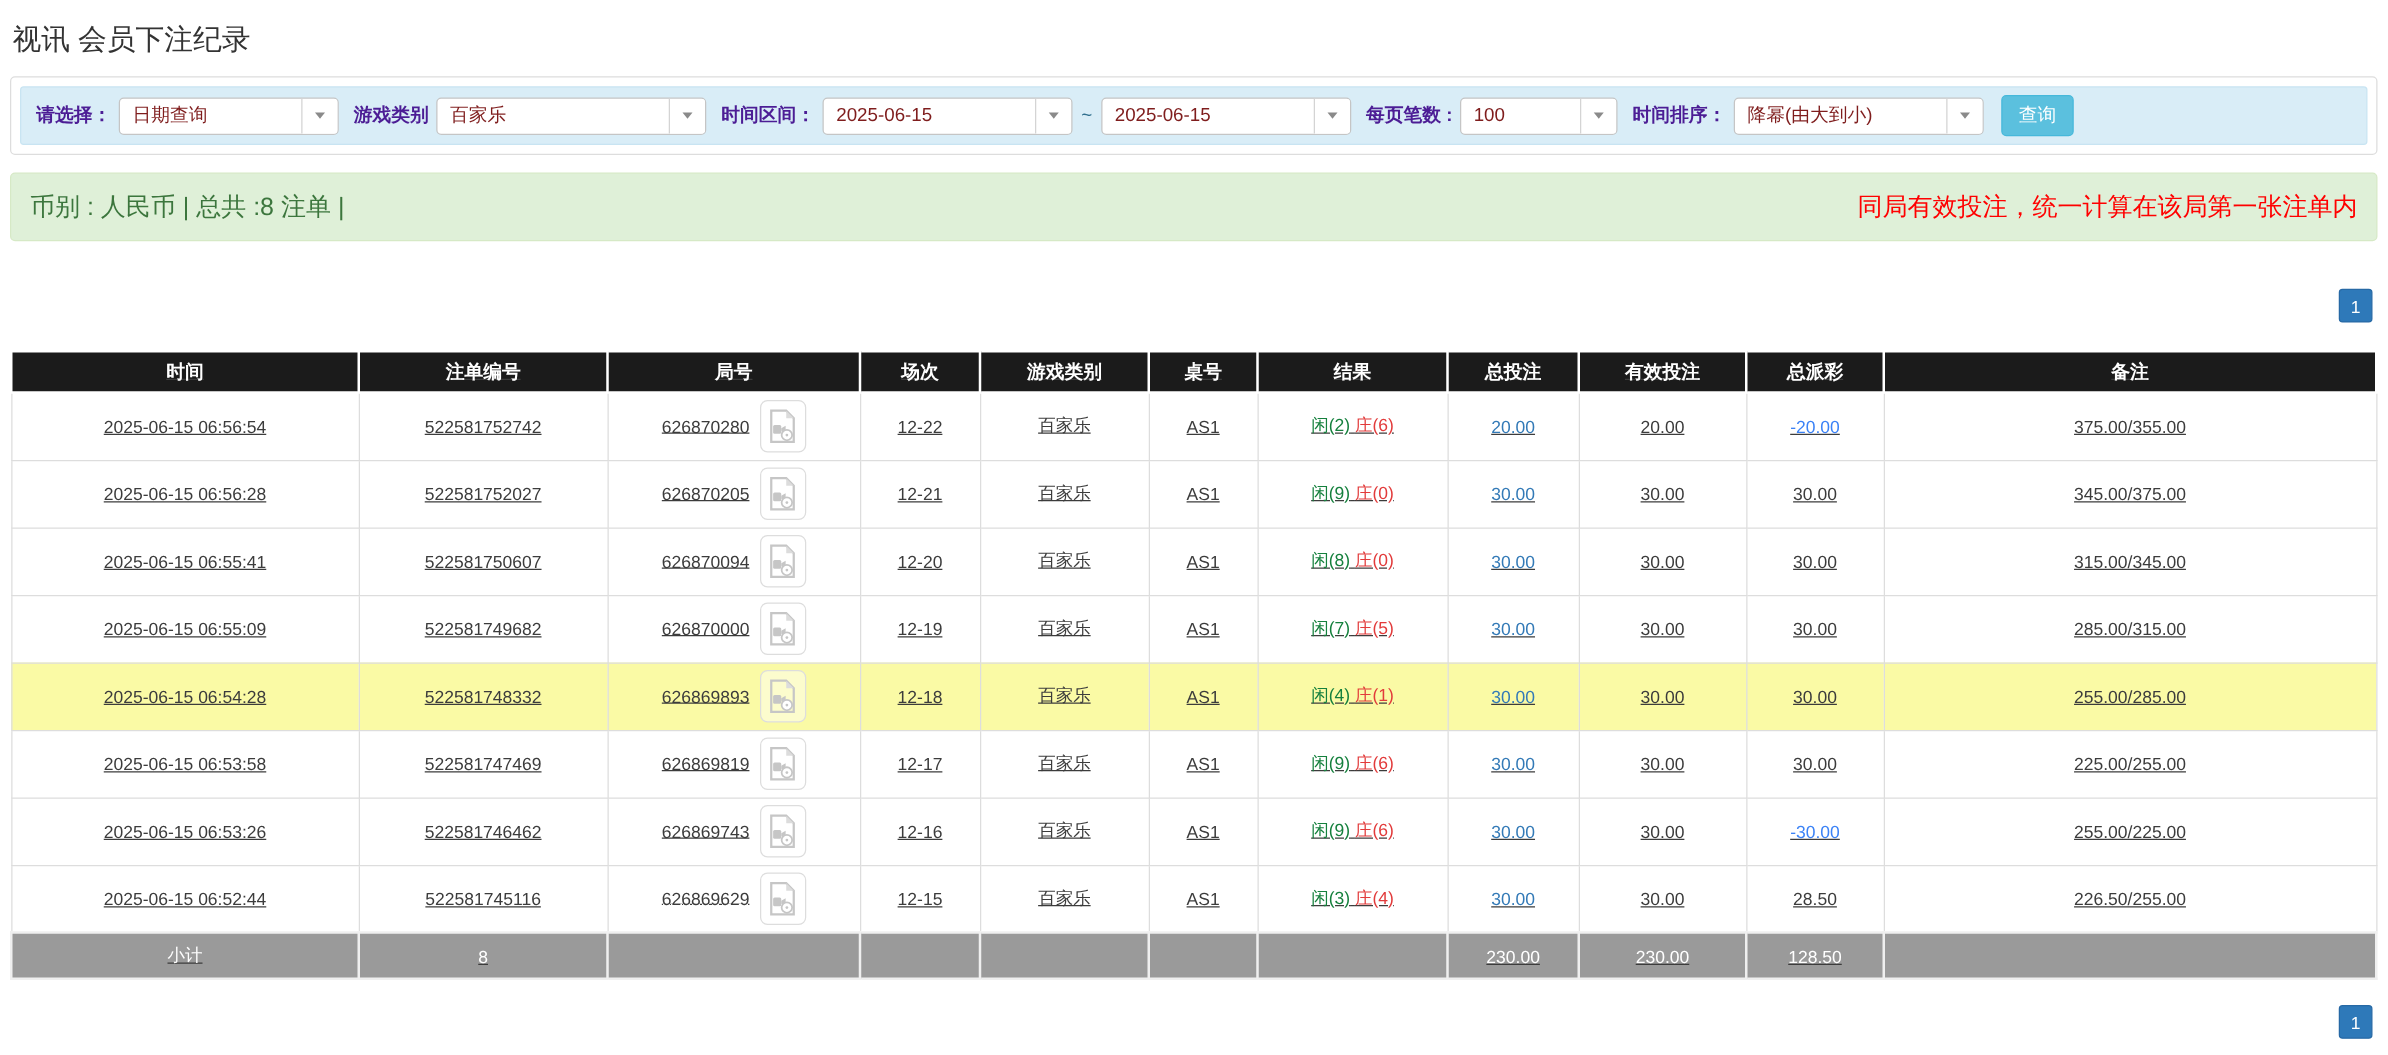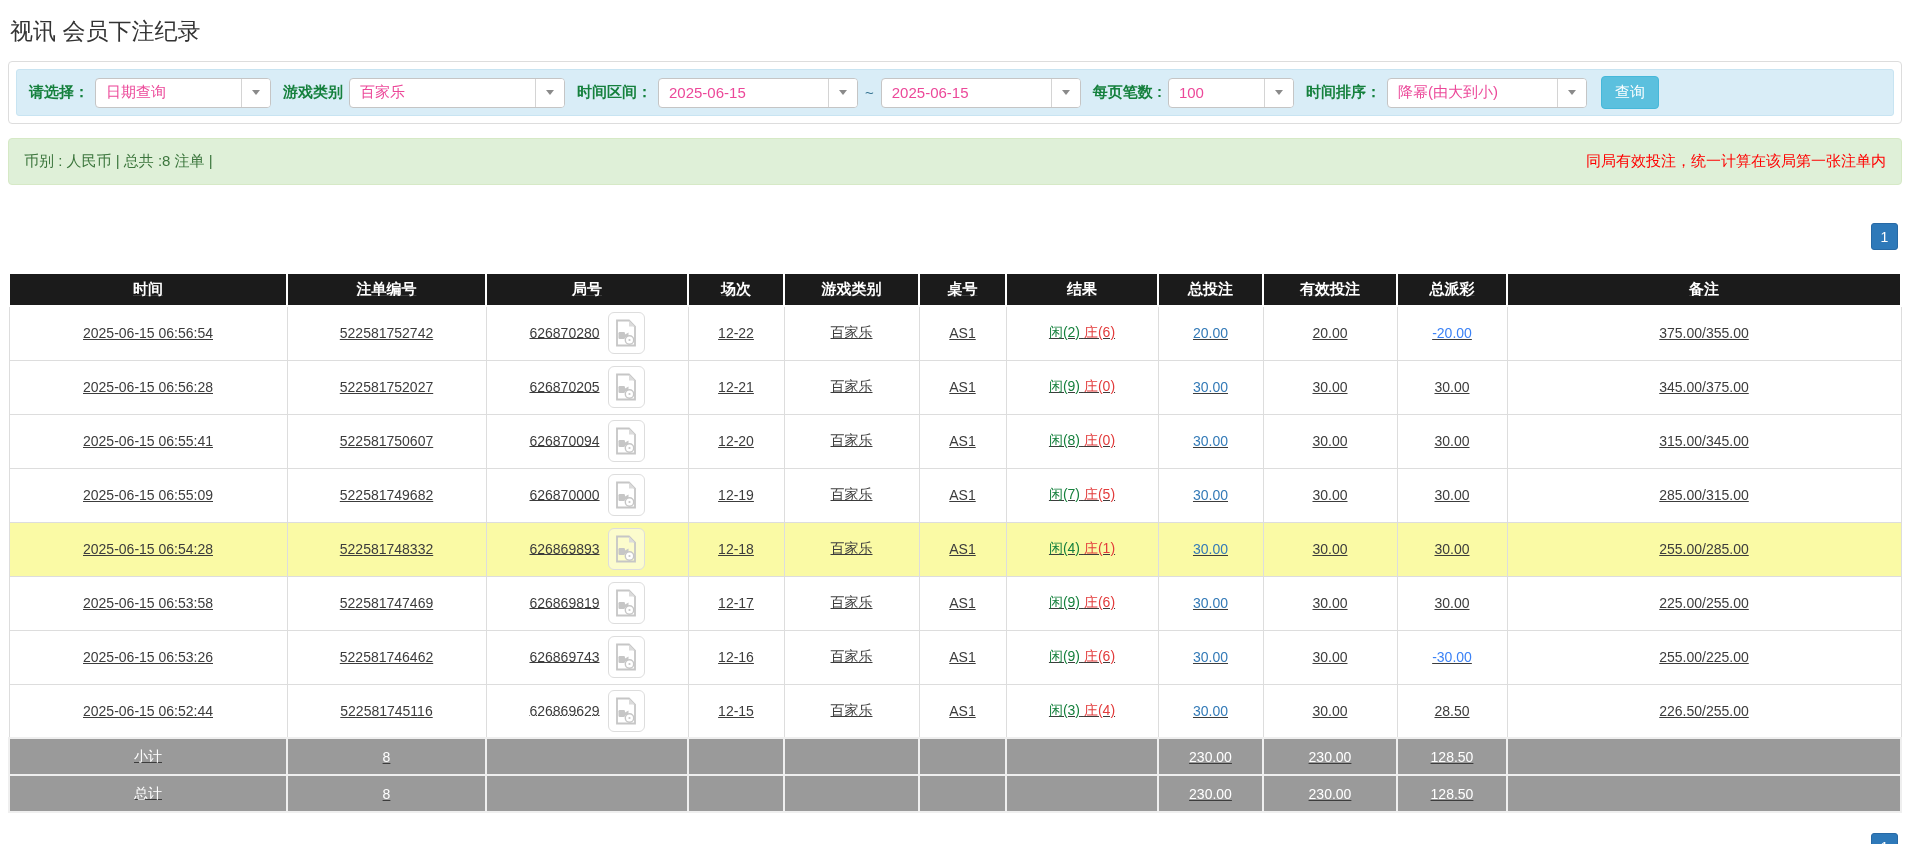--- a/index.html
+++ b/index.html
@@ -9,41 +9,41 @@
     font-family:"Liberation Sans","DejaVu Sans",sans-serif;
   }
   .page-title { font-size:23px; color:#333; font-weight:400; margin:16px 0 14px 10px; }
 
   
   .filter-panel { margin:0 8px; border:1px solid #ddd; border-radius:4px; padding:7px; background:#fff; }
   .filter-bar {
     background:#d9edf7; border:1px solid #c8e4f2; border-radius:3px;
     padding:6px 10px; display:flex; align-items:center; white-space:nowrap;
   }
-  .flabel { color:#15803d; font-weight:bold; font-size:15px; margin:0 6px 0 12px; }
+  .flabel { color:#4c1d95; font-weight:bold; font-size:15px; margin:0 6px 0 12px; }
   .flabel.first { margin-left:2px; }
   .combo {
     display:inline-flex; align-items:stretch; justify-content:space-between;
     background:#fff; border:1px solid #c5c5c5; border-radius:4px; height:30px; overflow:hidden;
   }
-  .combo-text { padding:0 10px; font-size:15px; color:#ec4899; display:flex; align-items:center; overflow:hidden; }
+  .combo-text { padding:0 10px; font-size:15px; color:#7f1d1d; display:flex; align-items:center; overflow:hidden; }
   .combo-arrow { width:29px; border-left:1px solid #d4d4d4; display:flex; align-items:center; justify-content:center; background:#fff; }
   .combo-arrow::after { content:''; border-left:4px solid transparent; border-right:4px solid transparent; border-top:5px solid #8a8a8a; }
   .w-select{width:176px} .w-game{width:216px} .w-date{width:200px} .w-size{width:126px} .w-sort{width:200px}
   .tilde { color:#31708f; font-size:15px; margin:0 7px; }
   .search-btn {
     margin-left:14px; background:#5bc0de; border:1px solid #46b8da; color:#fff;
     font-size:15px; padding:6px 13px; border-radius:4px; cursor:pointer;
     font-family:inherit;
   }
 
   
   .summary-bar {
     margin:14px 8px 0; background:#dff0d8; border:1px solid #d6e9c6; border-radius:4px;
-    padding:13px 15px; display:flex; justify-content:space-between; align-items:center; font-size:15px;
+    padding:13px 15px; display:flex; justify-content:space-between; align-items:center; font-size:20px;
   }
   .summary-left { color:#3c763d; }
   .summary-notice { color:#ff0000; }
 
   
   .pager-top { display:flex; justify-content:flex-end; margin:38px 12px 22px; }
   .pager-bottom { display:flex; justify-content:flex-end; margin:20px 12px 0; }
   .page-btn {
     min-width:27px; height:27px; background:#2e79b9; border:1px solid #2769a5; border-radius:3px;
     color:#fff; font-size:14px; display:flex; align-items:center; justify-content:center;
@@ -348,31 +348,18 @@
         <td class="col-round"></td>
         <td class="col-session"></td>
         <td class="col-game"></td>
         <td class="col-table"></td>
         <td class="col-result"></td>
         <td class="col-totalbet">230.00</td>
         <td class="col-validbet">230.00</td>
         <td class="col-payout">128.50</td>
         <td class="col-note"></td>
       </tr>
-      <tr>
-        <td class="col-time">总计</td>
-        <td class="col-betid">8</td>
-        <td class="col-round"></td>
-        <td class="col-session"></td>
-        <td class="col-game"></td>
-        <td class="col-table"></td>
-        <td class="col-result"></td>
-        <td class="col-totalbet">230.00</td>
-        <td class="col-validbet">230.00</td>
-        <td class="col-payout">128.50</td>
-        <td class="col-note"></td>
-      </tr>
     </tfoot>
 </table>
 
 <div class="pager-bottom">
   <button class="page-btn">1</button>
 </div>
 
 </body></html>

